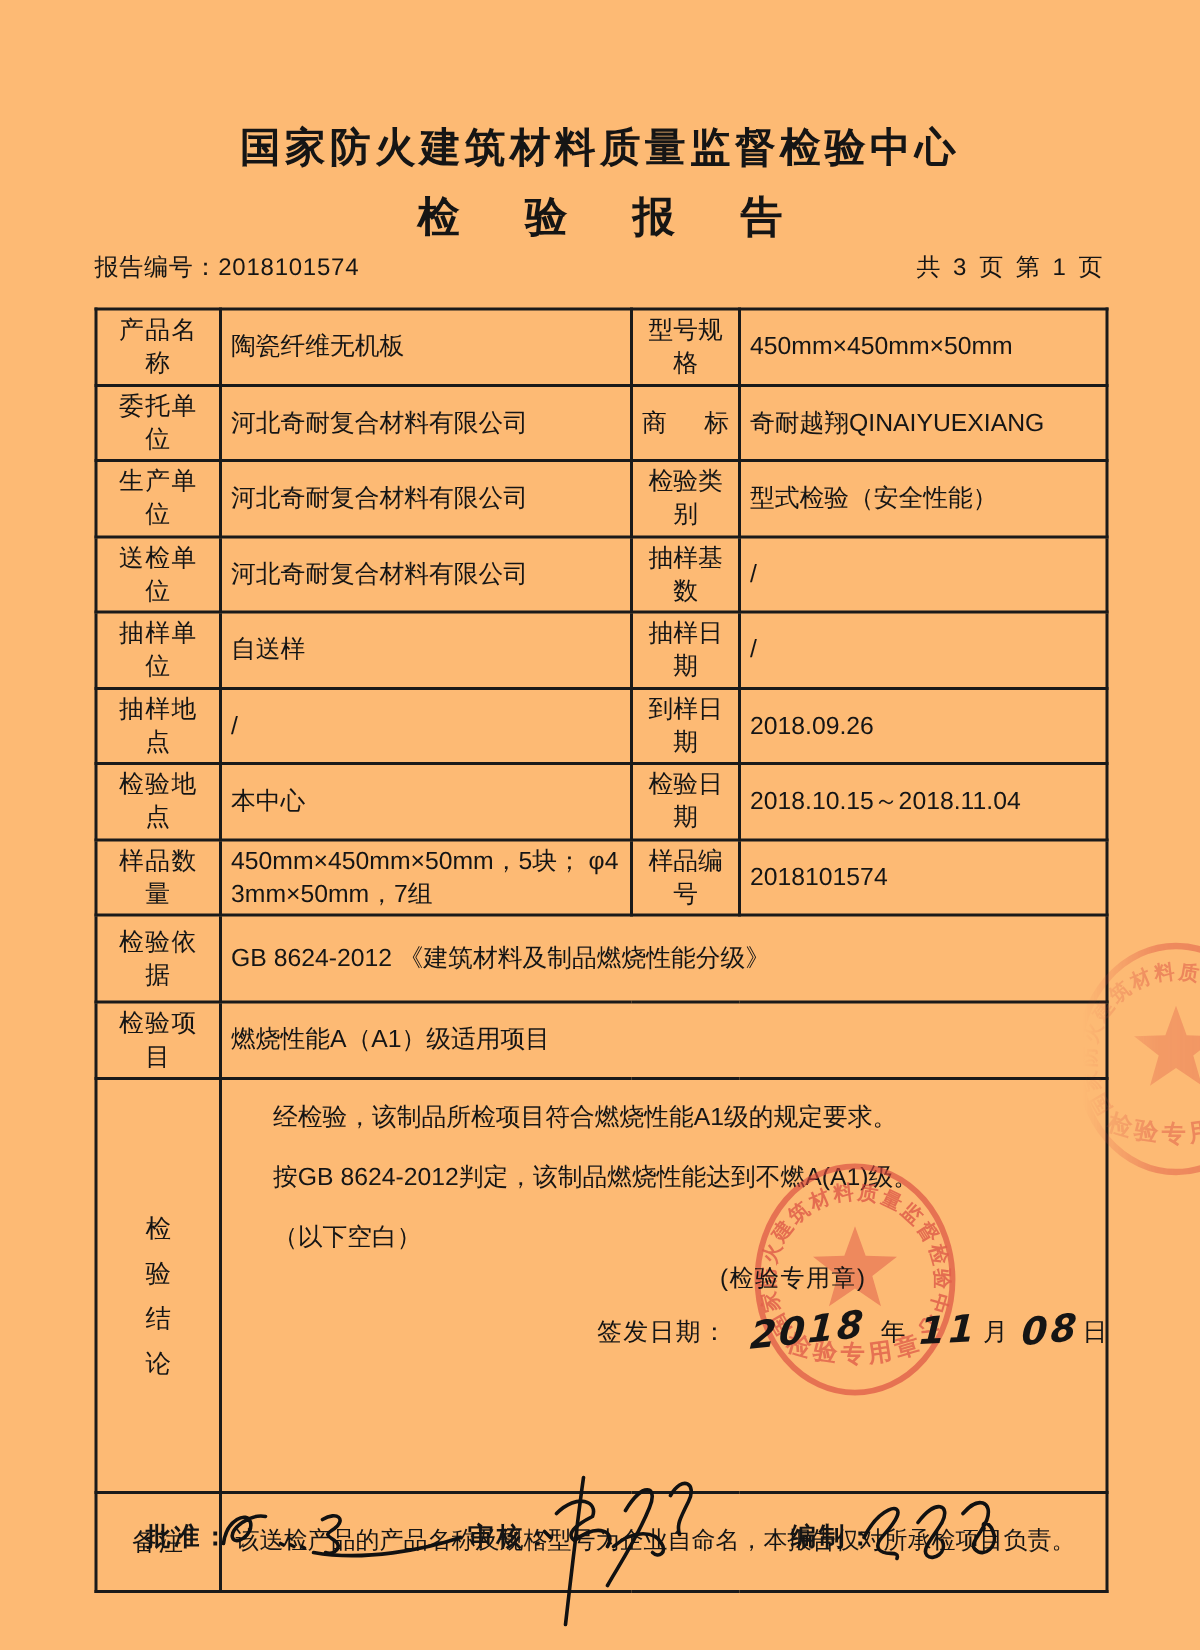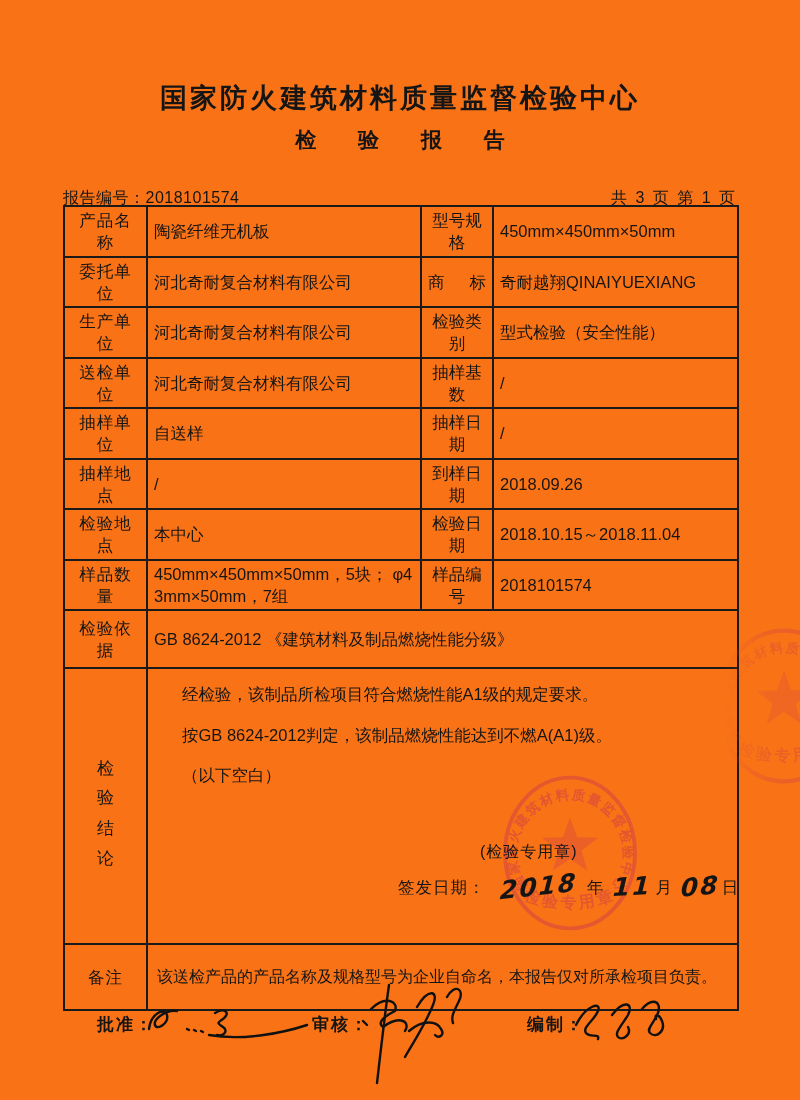--- a/index.html
+++ b/index.html
@@ -1,32 +1,32 @@
 <!DOCTYPE html>
 <html><head>
 <meta charset="utf-8">
 <style>
   * { margin:0; padding:0; box-sizing:border-box; }
   html,body { background:#e8e8e8; }
   .page {
     position:relative; width:800px; height:1100px; margin:0 auto;
-    background:#f97316; overflow:hidden;
+    background:#fdba74; overflow:hidden;
     font-family:"Liberation Sans","DejaVu Sans",sans-serif; color:#151515;
   }
   .doc-title {
     position:absolute; top:80px; left:0; width:100%;
     text-align:center; font-size:27px; font-weight:700; letter-spacing:3px;
   }
   .doc-subtitle {
     position:absolute; top:126px; left:0; width:100%;
-    text-align:center; font-size:21px; font-weight:700; letter-spacing:18px;
+    text-align:center; font-size:28px; font-weight:700; letter-spacing:18px;
     text-indent:18px;
   }
   .report-line {
-    position:absolute; top:188px; left:63px; width:674px;
+    position:absolute; top:168px; left:63px; width:674px;
     display:flex; justify-content:space-between; align-items:flex-end;
     font-size:16px;
   }
   .report-no-group { letter-spacing:.5px; }
   .page-info { letter-spacing:2px; }
 
   table.report {
     position:absolute; top:205px; left:63px; width:674px;
     border-collapse:collapse; table-layout:fixed; z-index:1;
   }
@@ -143,20 +143,24 @@
       <tr style="height:48px">
         <td class="lbl">样品数量</td>
         <td class="val">450mm×450mm×50mm，5块； φ43mm×50mm，7组</td>
         <td class="lbl2">样品编号</td>
         <td class="val">2018101574</td>
       </tr>
       <tr style="height:58px">
         <td class="lbl">检验依据</td>
         <td class="val" colspan="3">GB 8624-2012 《建筑材料及制品燃烧性能分级》</td>
       </tr>
+      <tr style="height:37px">
+        <td class="lbl">检验项目</td>
+        <td class="val" colspan="3">燃烧性能A（A1）级适用项目</td>
+      </tr>
       <tr style="height:276px">
         <td class="concl-label">
           <div class="vert-label">检验结论</div>
         </td>
         <td class="concl-cell" colspan="3">
           <div class="concl-p">经检验，该制品所检项目符合燃烧性能A1级的规定要求。</div>
           <div class="concl-p">按GB 8624-2012判定，该制品燃烧性能达到不燃A(A1)级。</div>
           <div class="concl-p">（以下空白）</div>
         </td>
       </tr>

